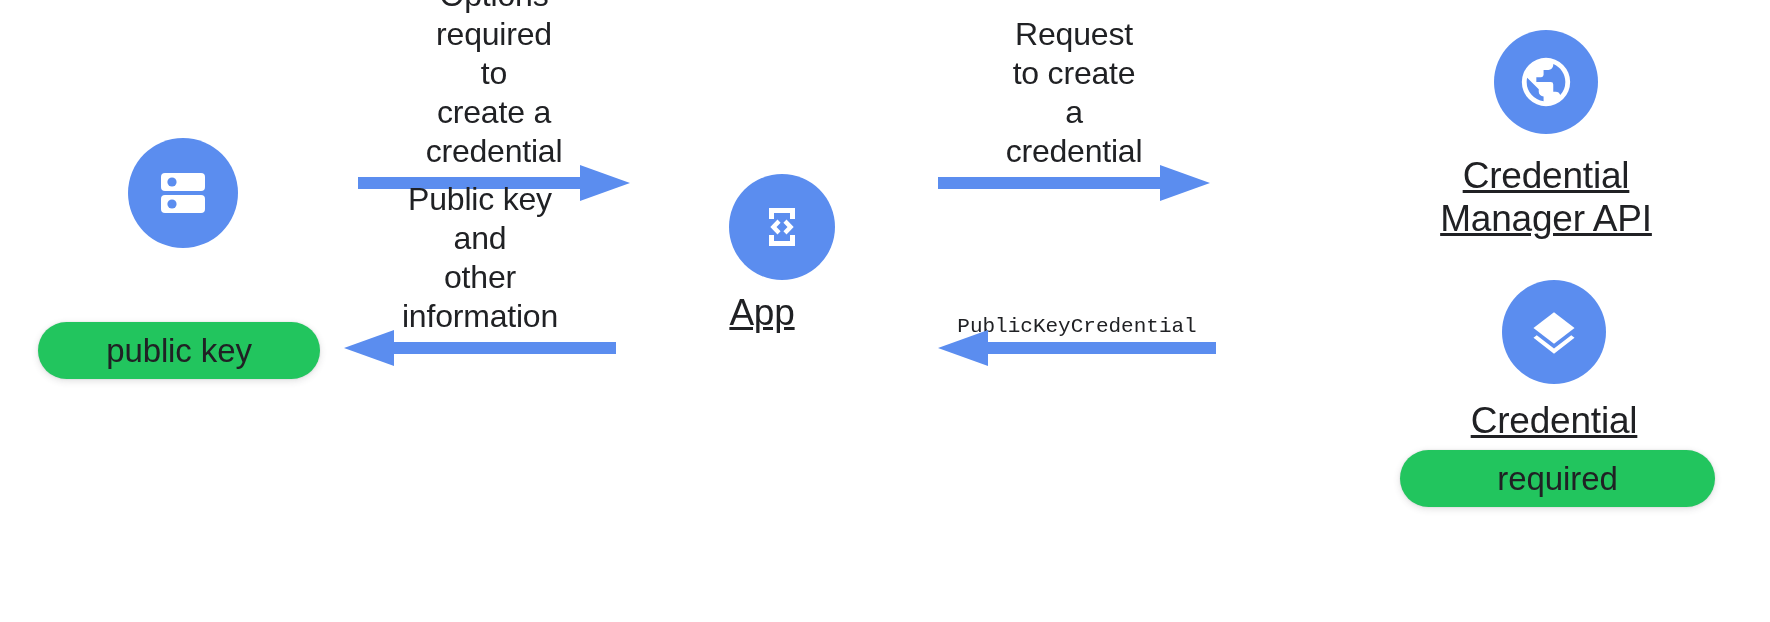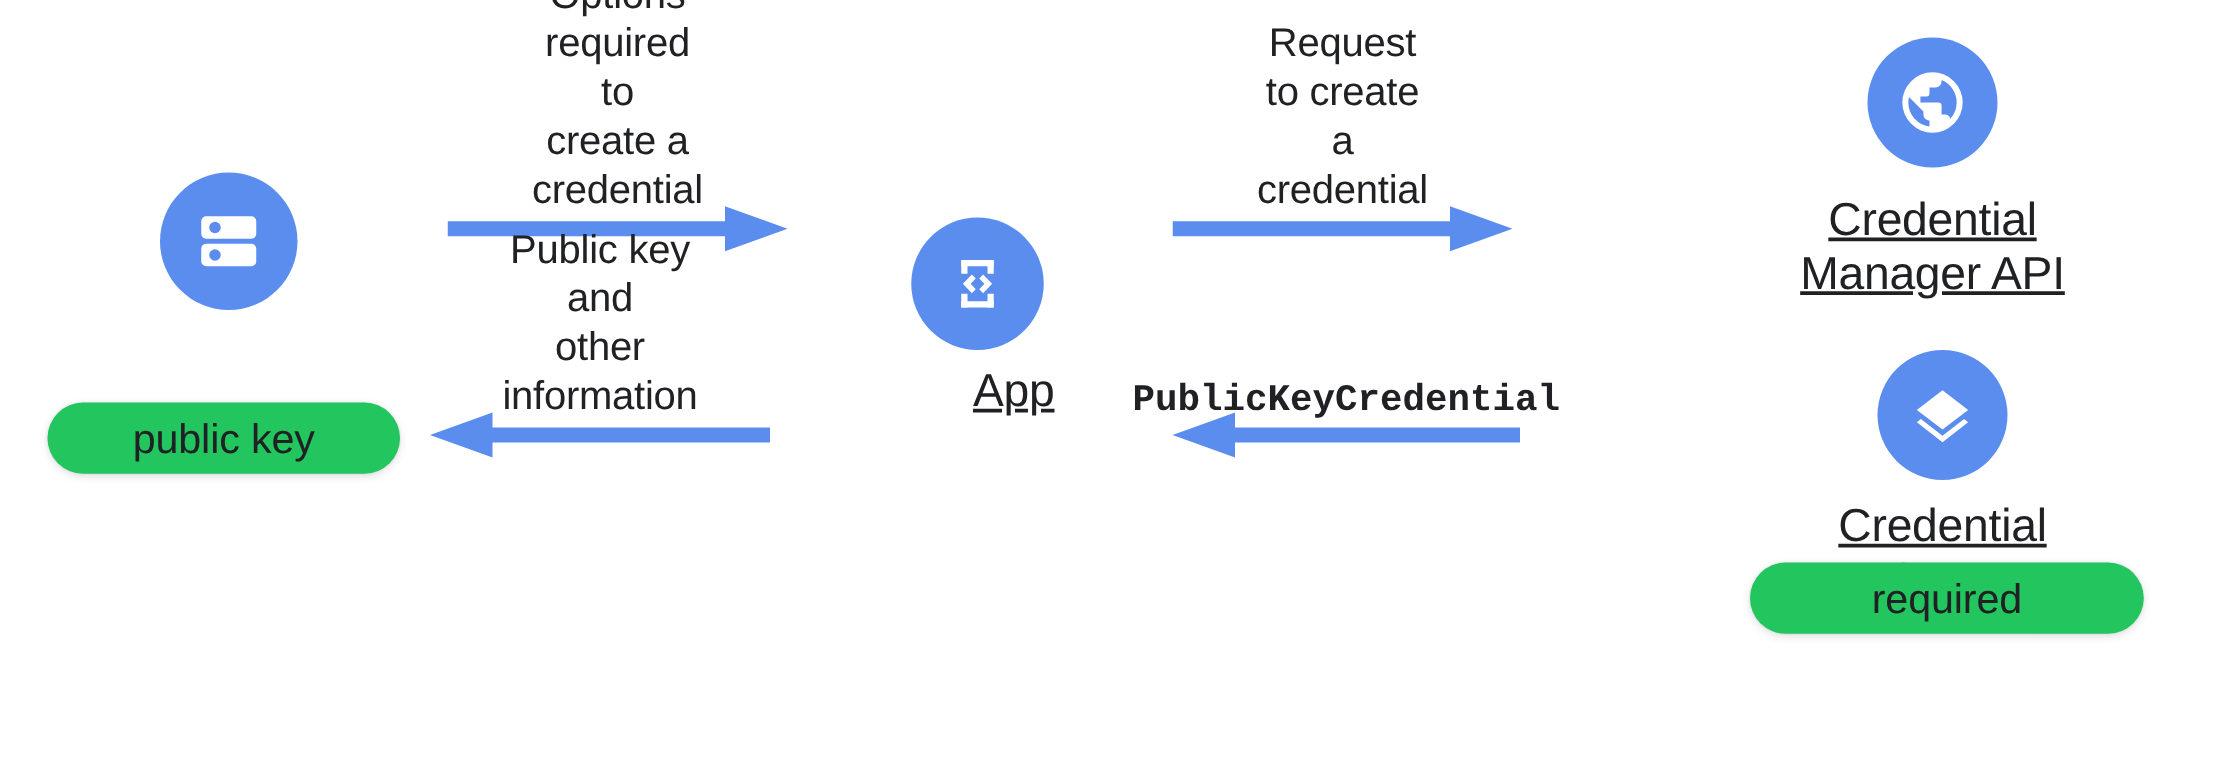--- a/index.html
+++ b/index.html
@@ -71,24 +71,23 @@
     bottom: 34px;
     text-align: center;
     font-size: 32px;
     line-height: 1.22;
     color: #202124;
     white-space: pre-line;
     letter-spacing: -0.2px;
   }
   .flow .flow-label.mono {
     font-family: "Liberation Mono", "DejaVu Sans Mono", monospace;
-    font-size: 30px;
+    font-size: 21px;
     letter-spacing: 0px;
     bottom: 30px;
-    font-weight: bold;
   }
   .flow svg { display: block; position: absolute; bottom: 0; left: 0; }
 </style>
 </head>
 <body>
 
 <div id="stage">
 
   <div class="node" style="left:128px; top:138px; width:110px; height:110px;">
     <div class="badge" style="width:110px; height:110px;">
@@ -112,21 +111,21 @@
 
         <path d="M16 43h26v5H16z" fill="#ffffff"></path>
         <path d="M16 37h5v11h-5z" fill="#ffffff"></path>
         <path d="M37 37h5v11h-5z" fill="#ffffff"></path>
 
         <path d="M24.5 21.5l-7.2 7.5 7.2 7.5 3.1-3.2-4.1-4.3 4.1-4.3z" fill="#ffffff"></path>
         <path d="M33.5 21.5l7.2 7.5-7.2 7.5-3.1-3.2 4.1-4.3-4.1-4.3z" fill="#ffffff"></path>
       </svg>
     </div>
   </div>
-  <div class="entity-label" style="left:691px; top:292px; width:240px;">App</div>
+  <div class="entity-label" style="left:642px; top:292px; width:240px;">App</div>
 
   <div class="node" style="left:1494px; top:30px; width:104px; height:104px;">
     <div class="badge" style="width:104px; height:104px;">
       <svg width="58" height="58" viewBox="0 0 24 24" aria-hidden="true">
         <path fill="#ffffff" d="M12 2a10 10 0 100 20 10 10 0 000-20zm-1 17.93A8.01 8.01 0 014 12c0-.62.07-1.21.21-1.78L9 15v1a2 2 0 002 2v1.93zm6.9-2.54A1.99 1.99 0 0016 16h-1v-3a1 1 0 00-1-1H8v-2h2a1 1 0 001-1V7h2a2 2 0 002-2v-.41A7.99 7.99 0 0120 12a7.95 7.95 0 01-2.1 5.39z"></path>
       </svg>
     </div>
   </div>
   <div class="entity-label" style="left:1426px; top:155px; width:240px;">Credential
 Manager API</div>

